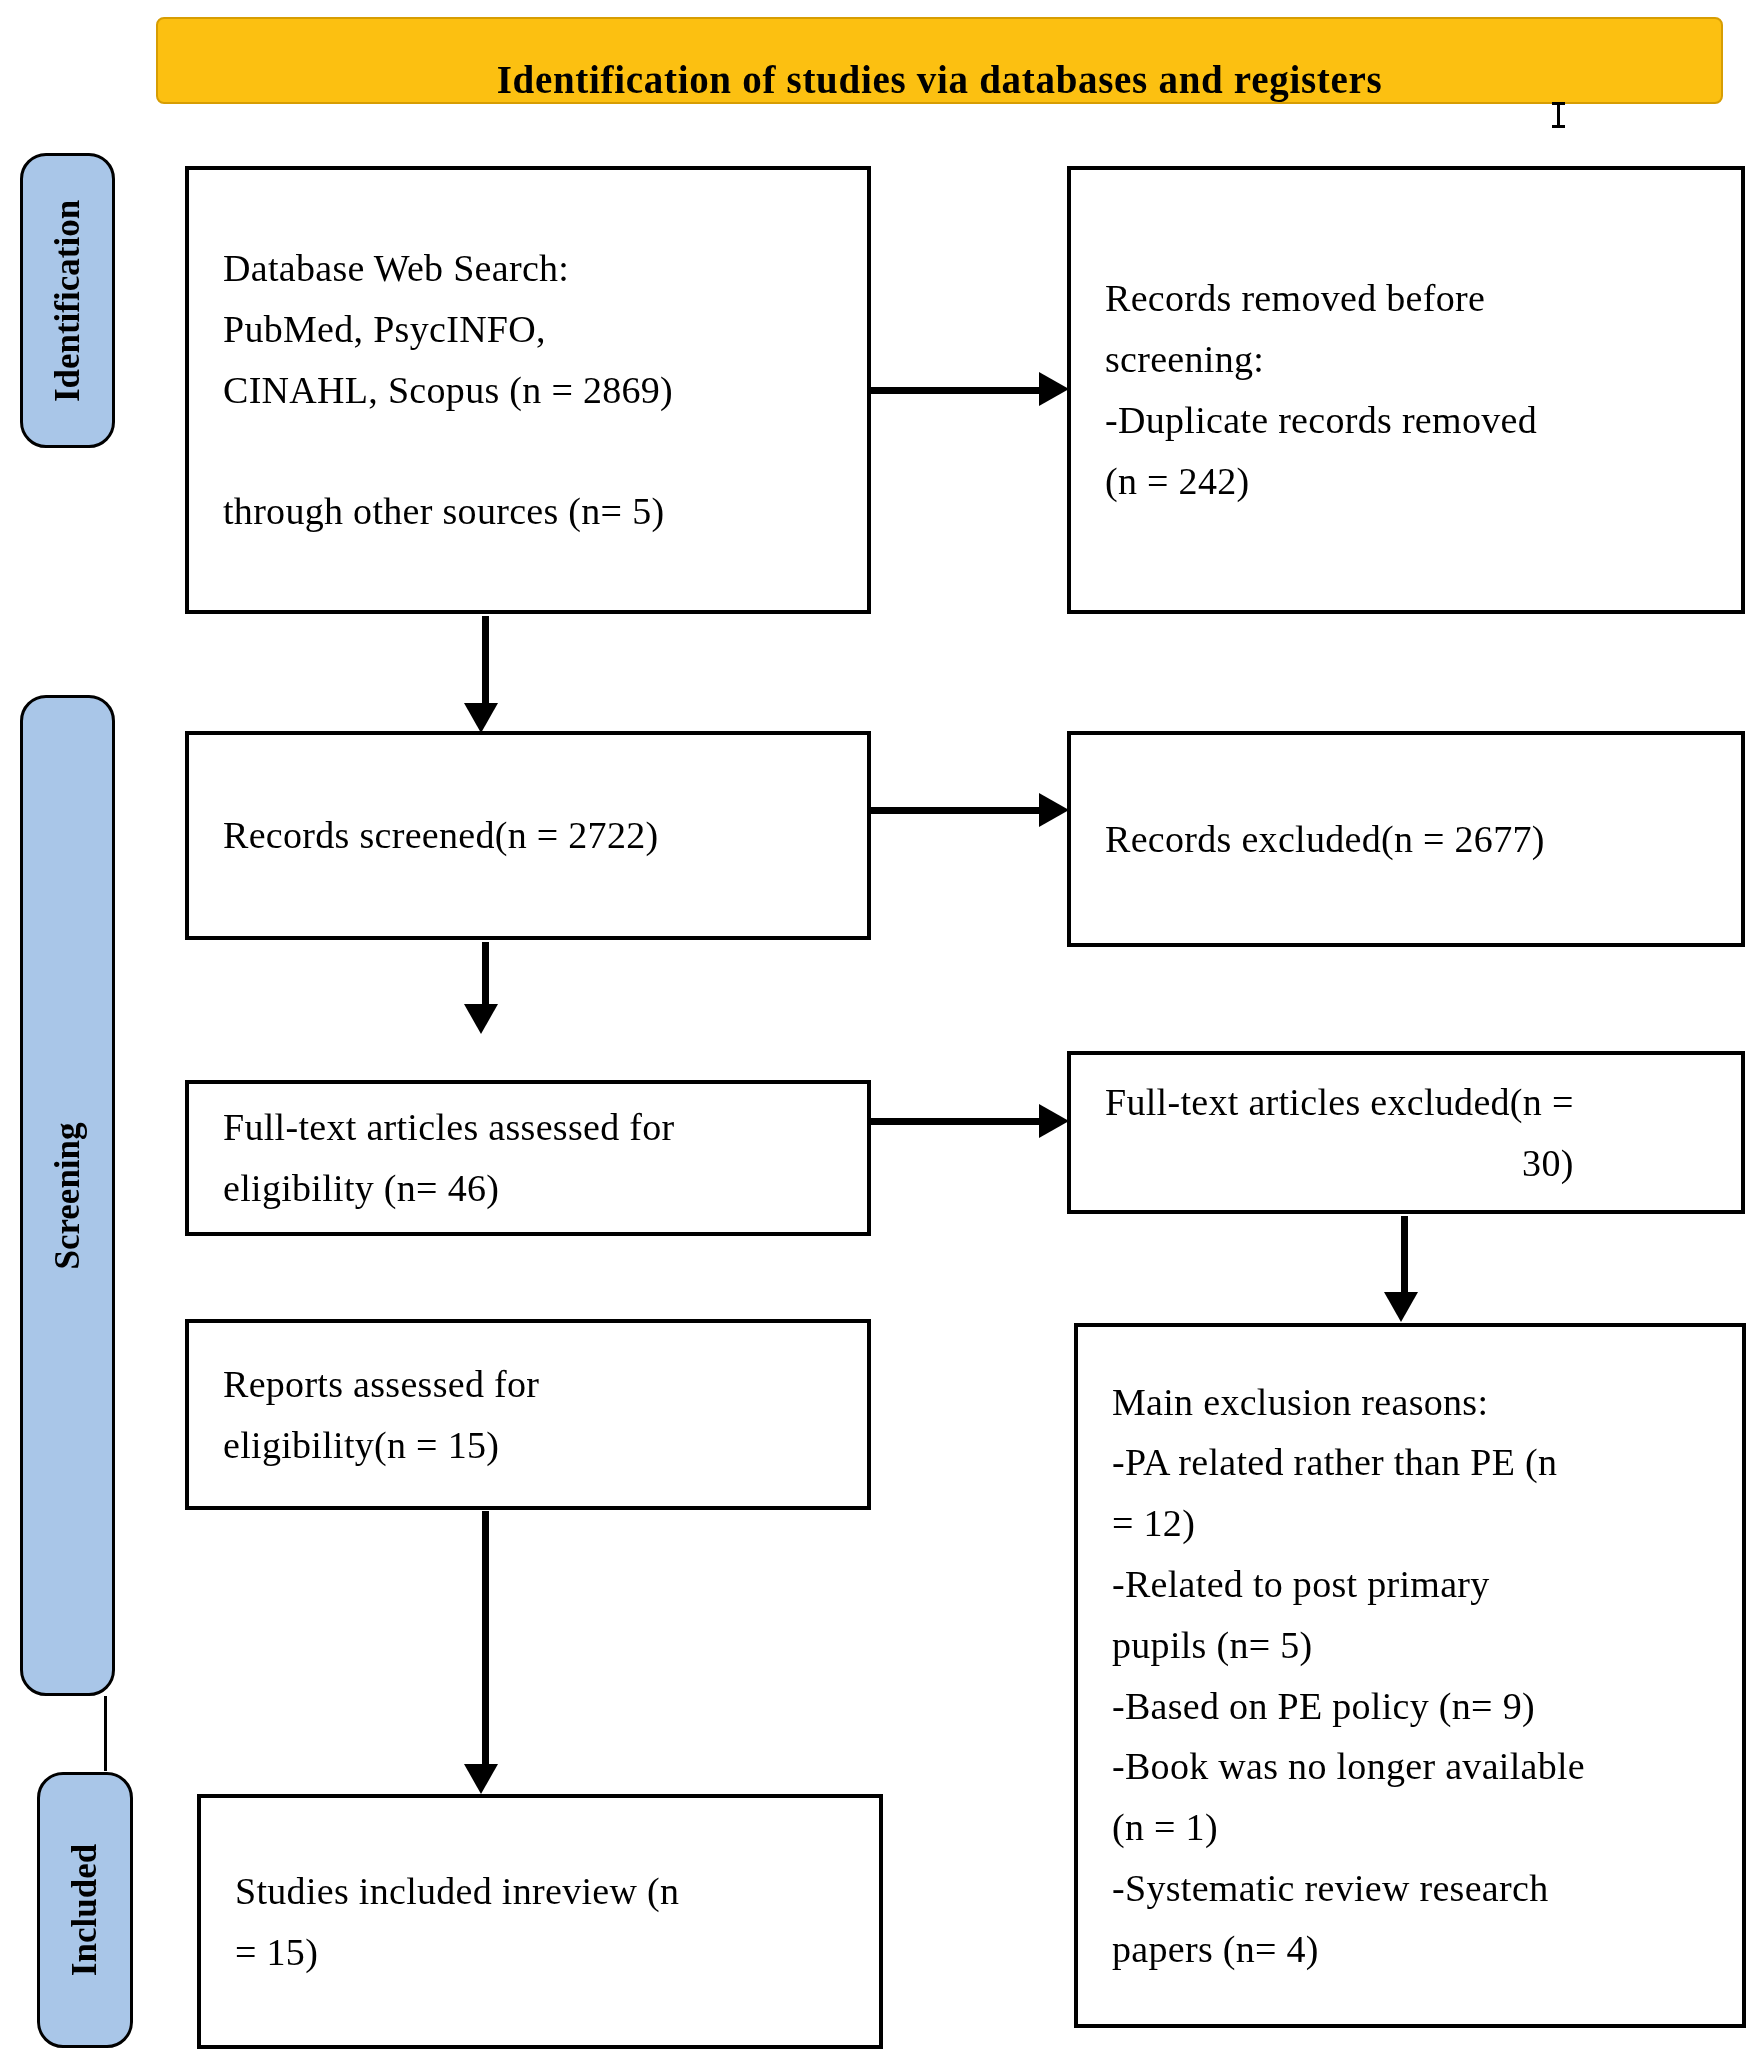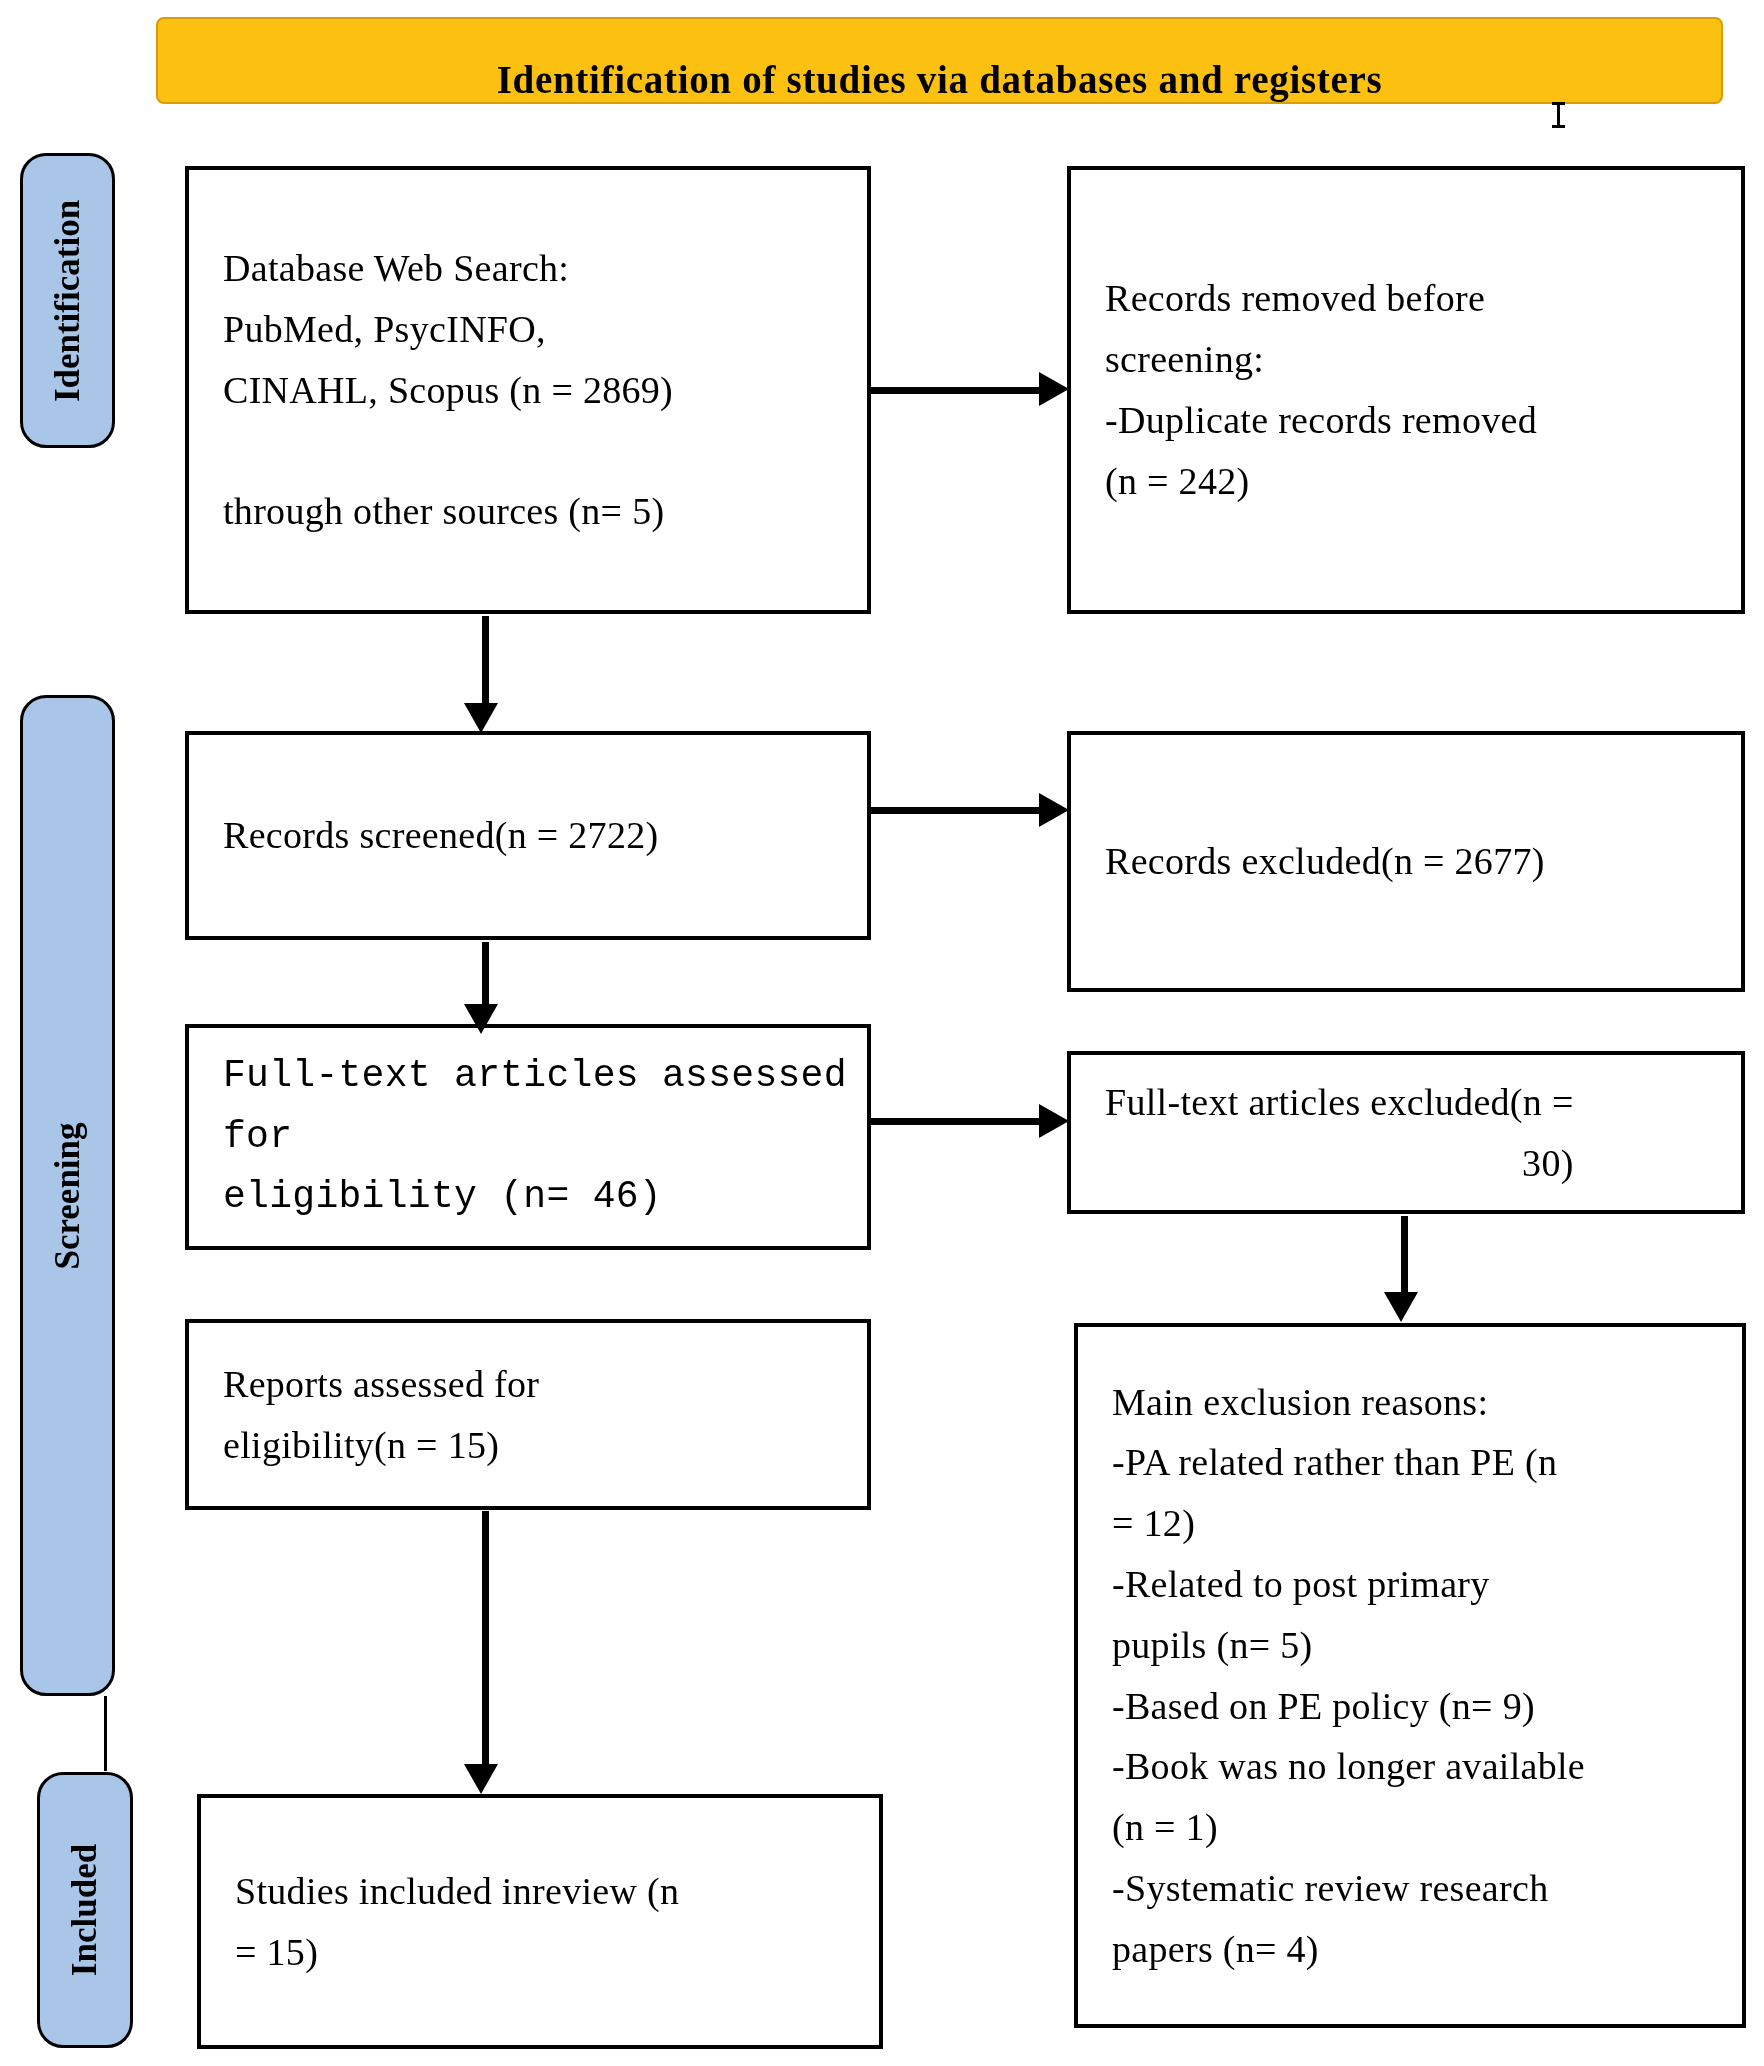--- a/index.html
+++ b/index.html
@@ -96,40 +96,40 @@
   <div class="fbox" style="left:185px;top:166px;width:686px;height:448px;">
     <div class="t">Database Web Search:
 PubMed, PsycINFO,
 CINAHL, Scopus (n = 2869)
 
 through other sources (n= 5)</div>
   </div>
   <div class="fbox" style="left:185px;top:731px;width:686px;height:209px;">
     <div class="t">Records screened(n = 2722)</div>
   </div>
-  <div class="fbox" style="left:185px;top:1024px;width:686px;height:226px;font-family:Liberation Mono, monospace;">
+  <div class="fbox" style="left:185px;top:1080px;width:686px;height:156px;">
     <div class="t">Full-text articles assessed for
 eligibility (n= 46)</div>
   </div>
   <div class="fbox" style="left:185px;top:1319px;width:686px;height:191px;">
     <div class="t">Reports assessed for
 eligibility(n = 15)</div>
   </div>
   <div class="fbox" style="left:197px;top:1794px;width:686px;height:255px;">
     <div class="t">Studies included inreview (n
 = 15)</div>
   </div>
 
   <div class="fbox" style="left:1067px;top:166px;width:678px;height:448px;">
     <div class="t">Records removed before
 screening:
 -Duplicate records removed
 (n = 242)</div>
   </div>
-  <div class="fbox" style="left:1067px;top:731px;width:678px;height:261px;">
+  <div class="fbox" style="left:1067px;top:731px;width:678px;height:216px;">
     <div class="t">Records excluded(n = 2677)</div>
   </div>
   <div class="fbox" style="left:1067px;top:1051px;width:678px;height:163px;text-align:right;">
     <div class="t">Full-text articles excluded(n =
 30)</div>
   </div>
   <div class="fbox" style="left:1074px;top:1323px;width:672px;height:705px;">
     <div class="t">Main exclusion reasons:
 -PA related rather than PE (n
 = 12)

